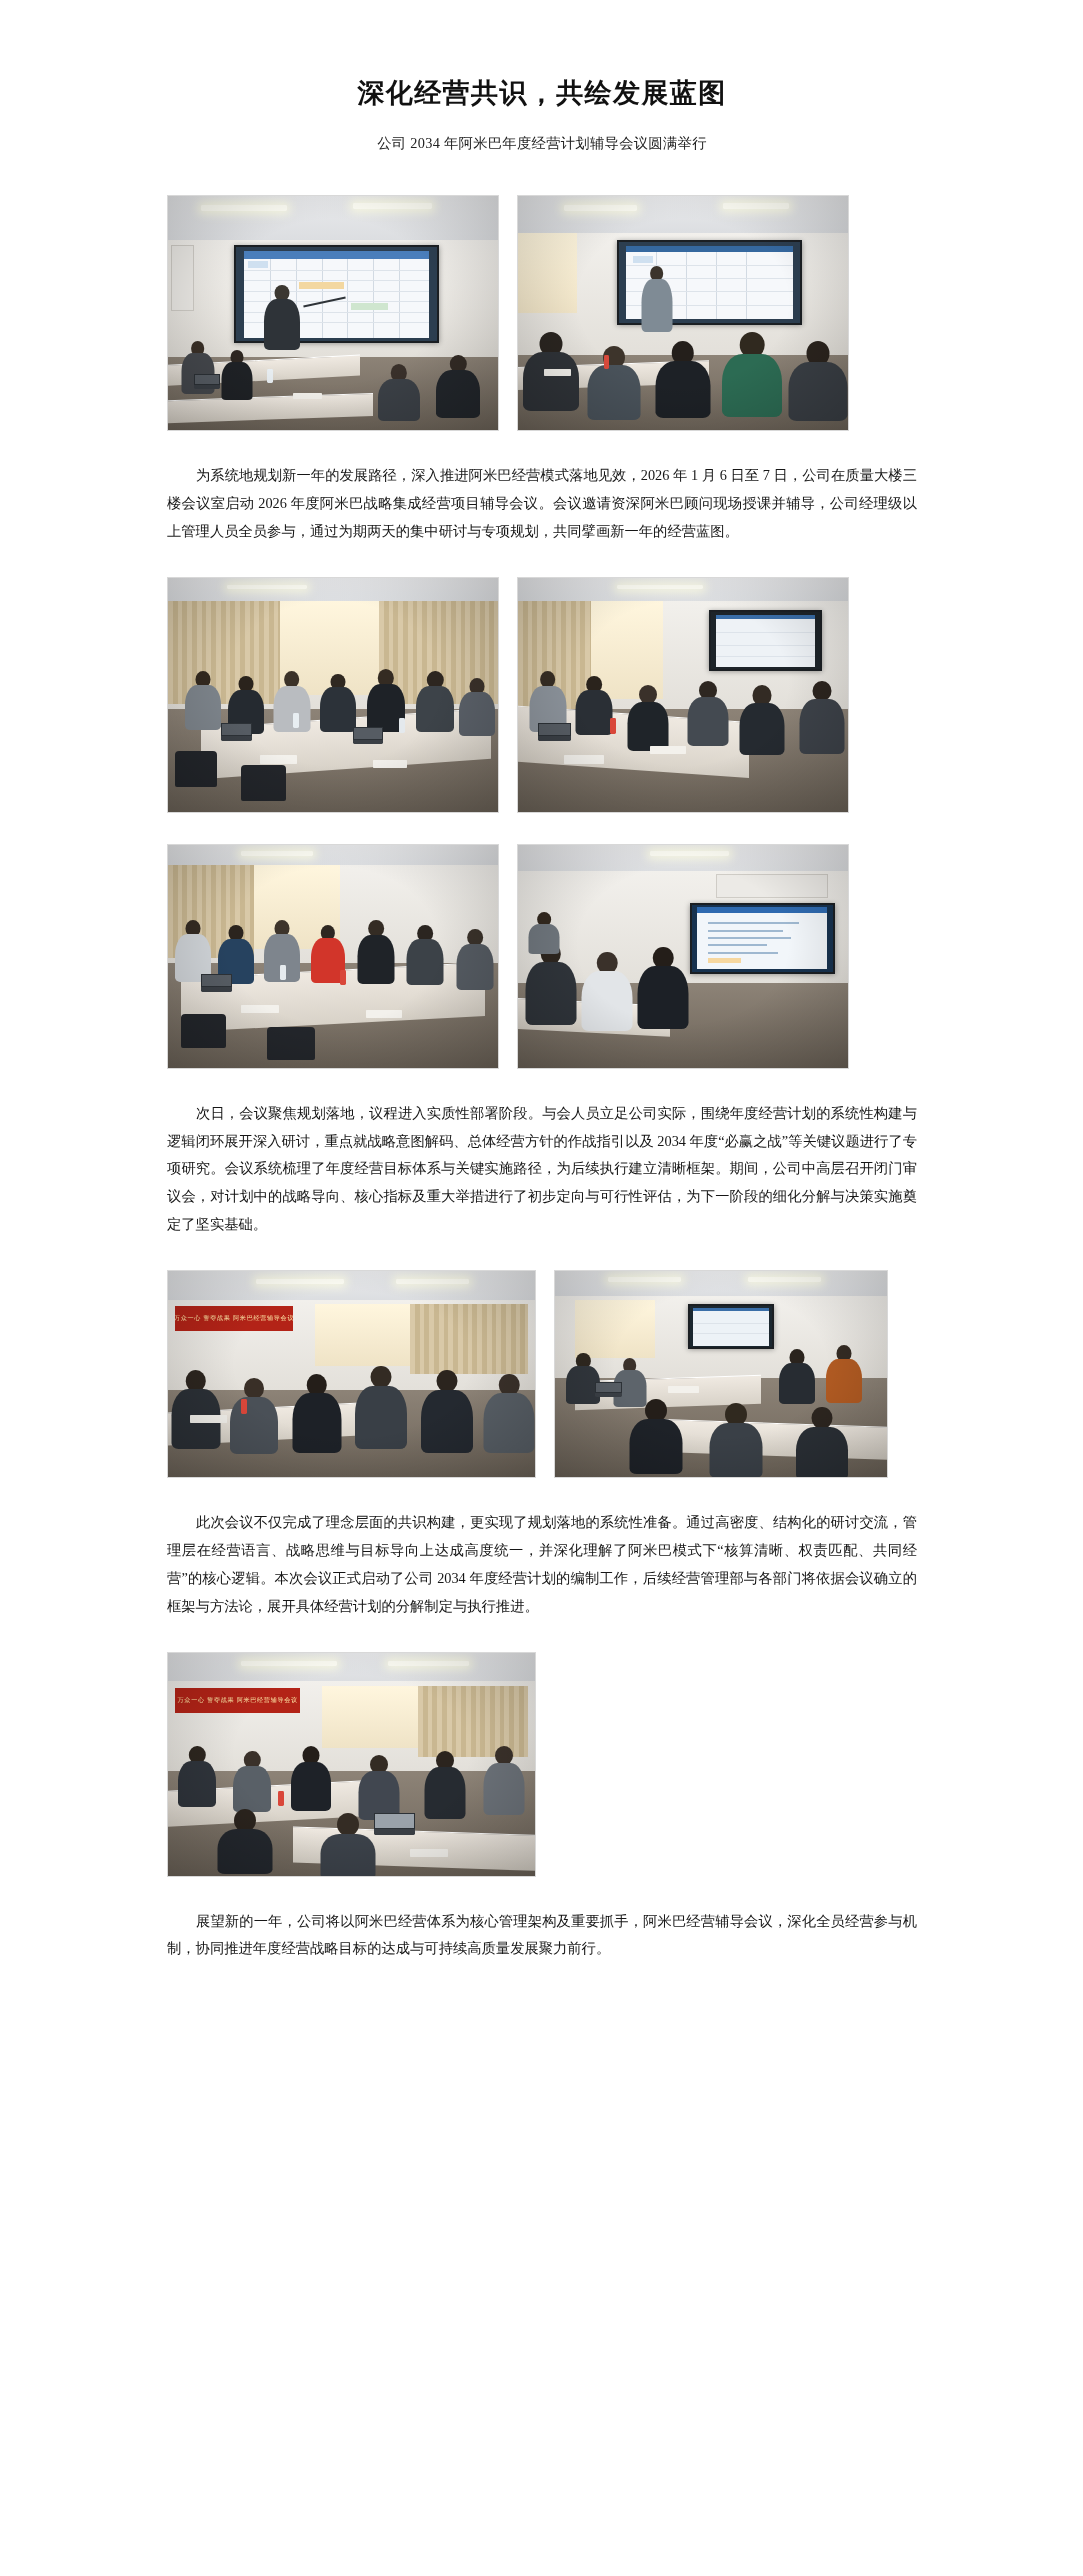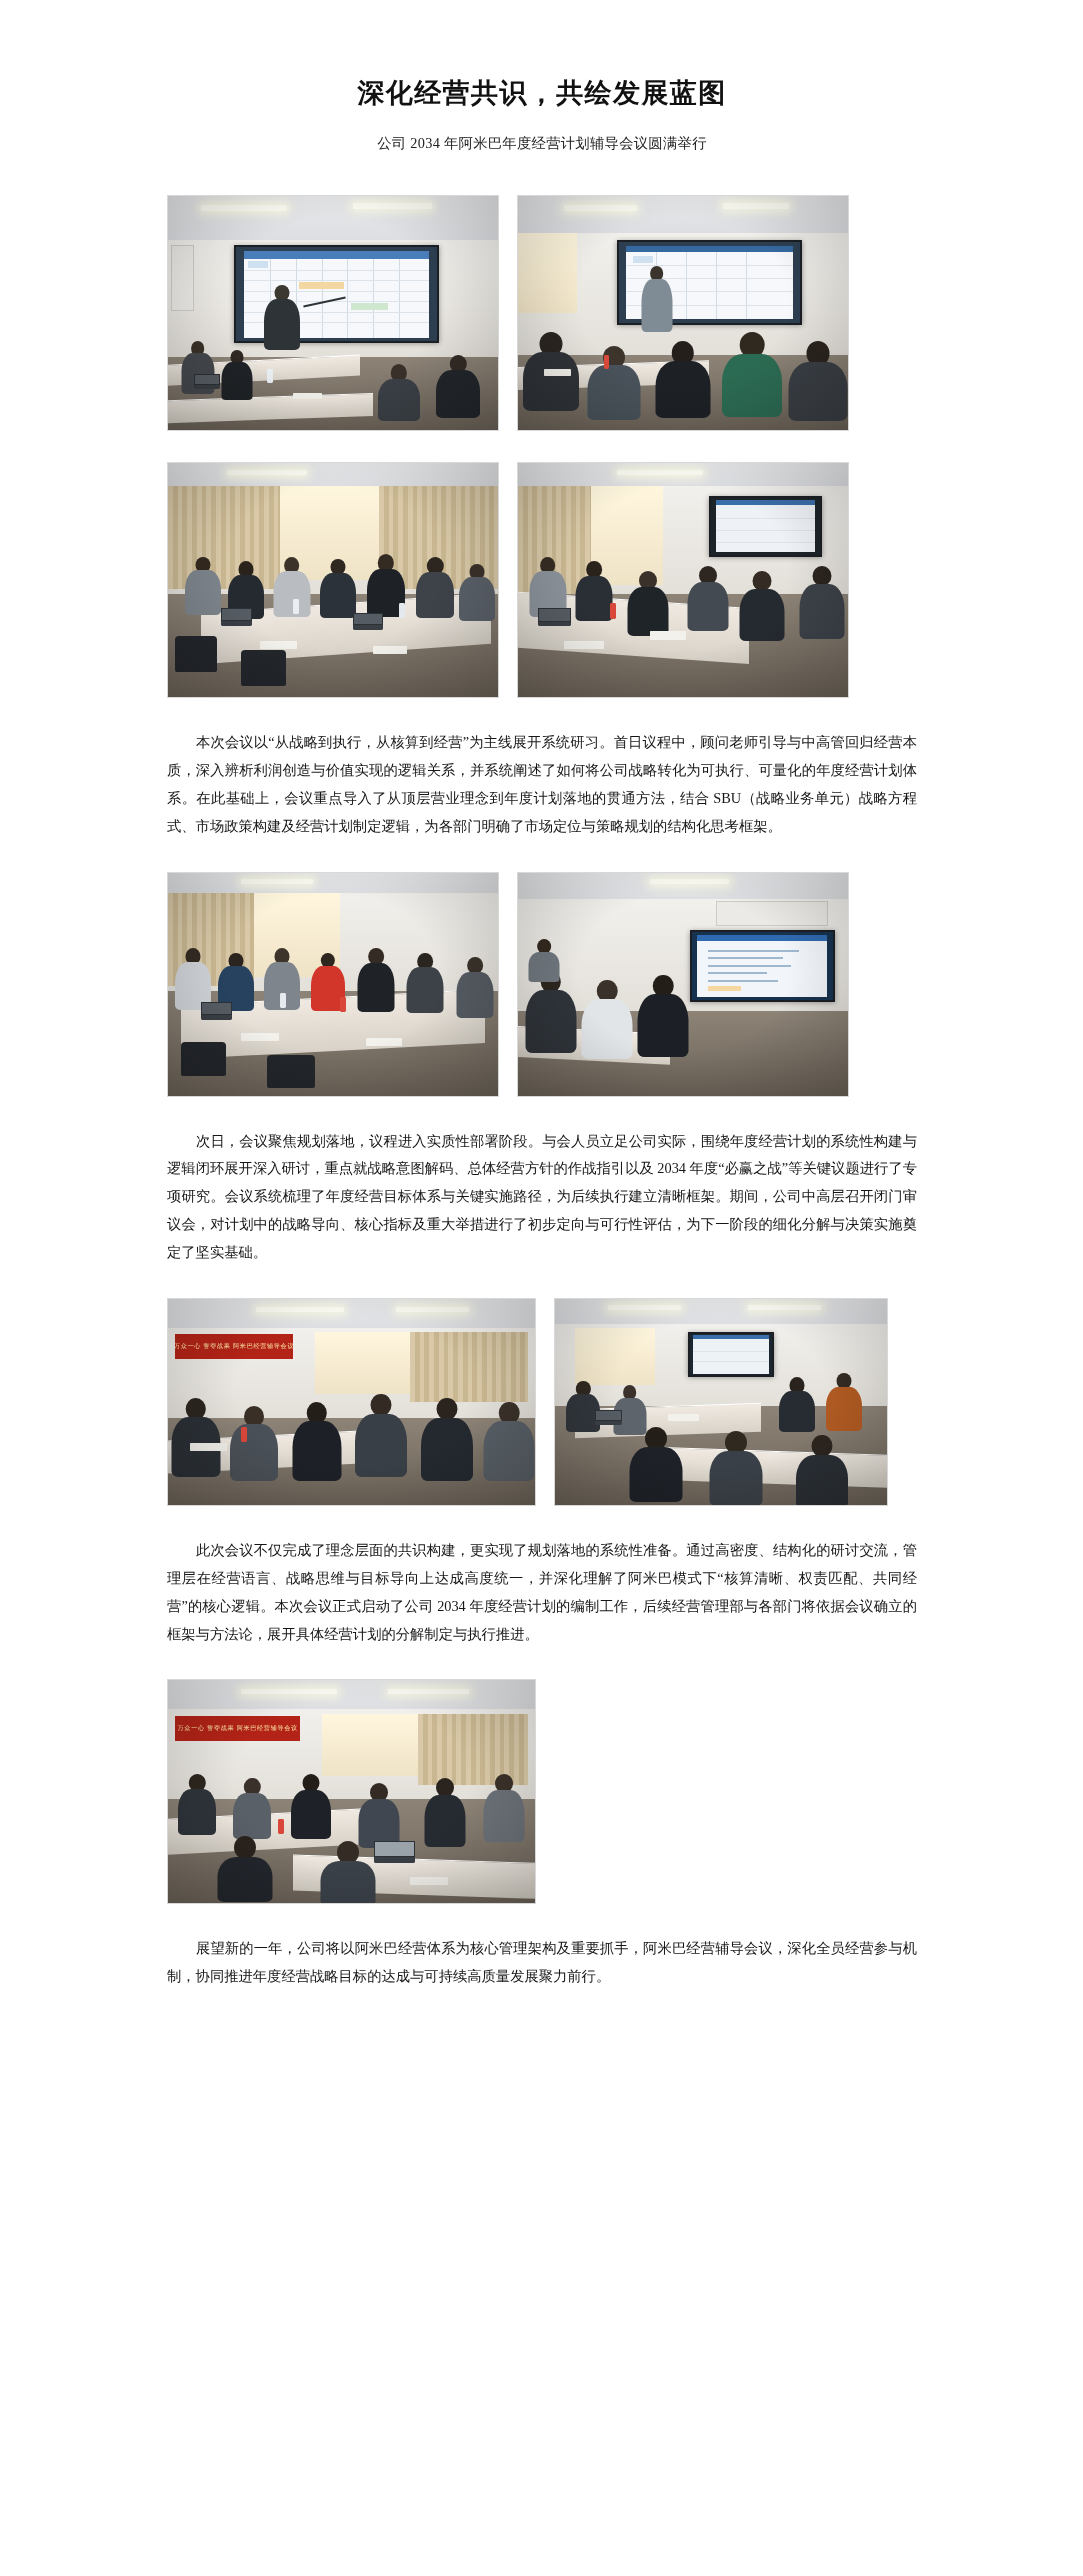--- a/index.html
+++ b/index.html
@@ -284,20 +284,21 @@
           <div class="body" style="top:20.5px;width:59px;height:59px;background:#3a3f45;"></div>
         </div>
 
         <div class="bottle" style="left:26%;top:68%;width:5.5px;height:13.7px;background:#d84a3c;"></div>
         <div class="paper" style="left:8%;top:74%;width:27px;height:6.8px;"></div>
         <div class="vignette"></div>
       </div>
     </div>
   </div>
 
+  <p class="body-text">为系统地规划新一年的发展路径，深入推进阿米巴经营模式落地见效，2026 年 1 月 6 日至 7 日，公司在质量大楼三楼会议室启动 2026 年度阿米巴战略集成经营项目辅导会议。会议邀请资深阿米巴顾问现场授课并辅导，公司经理级以上管理人员全员参与，通过为期两天的集中研讨与专项规划，共同擘画新一年的经营蓝图。</p>
 
   <div class="photo-row">
 
     <div class="photo" style="width:332px;height:236px;">
       <div class="scene">
         <div class="ceiling" style="height:10%;"></div>
         <div class="ceil-light" style="left:18%;top:3%;width:24%;height:4.8px;"></div>
         <div class="wall" style="top:10%;height:46%;"></div>
         <div class="curtain" style="left:0;top:10%;width:34%;height:44%;"></div>
         <div class="window-glow" style="left:34%;top:10%;width:30%;height:40%;"></div>
@@ -397,21 +398,20 @@
             <div class="lid"></div>
           </div>
         <div class="bottle" style="left:28%;top:60%;width:6.1px;height:15.7px;background:#d9473a;"></div>
         <div class="paper" style="left:14%;top:76%;width:40px;height:8.2px;"></div>
         <div class="paper" style="left:40%;top:72%;width:36px;height:8.2px;"></div>
         <div class="vignette"></div>
       </div>
     </div>
   </div>
 
-  <p class="body-text">本次会议以“从战略到执行，从核算到经营”为主线展开系统研习。首日议程中，顾问老师引导与中高管回归经营本质，深入辨析利润创造与价值实现的逻辑关系，并系统阐述了如何将公司战略转化为可执行、可量化的年度经营计划体系。在此基础上，会议重点导入了从顶层营业理念到年度计划落地的贯通方法，结合 SBU（战略业务单元）战略方程式、市场政策构建及经营计划制定逻辑，为各部门明确了市场定位与策略规划的结构化思考框架。</p>
 
   <div class="photo-row">
 
     <div class="photo" style="width:332px;height:225px;">
       <div class="scene">
         <div class="ceiling" style="height:9%;"></div>
         <div class="ceil-light" style="left:22%;top:3%;width:22%;height:4.8px;"></div>
         <div class="wall" style="top:9%;height:44%;"></div>
         <div class="curtain" style="left:0;top:9%;width:26%;height:42%;"></div>
         <div class="window-glow" style="left:26%;top:9%;width:26%;height:38%;"></div>

